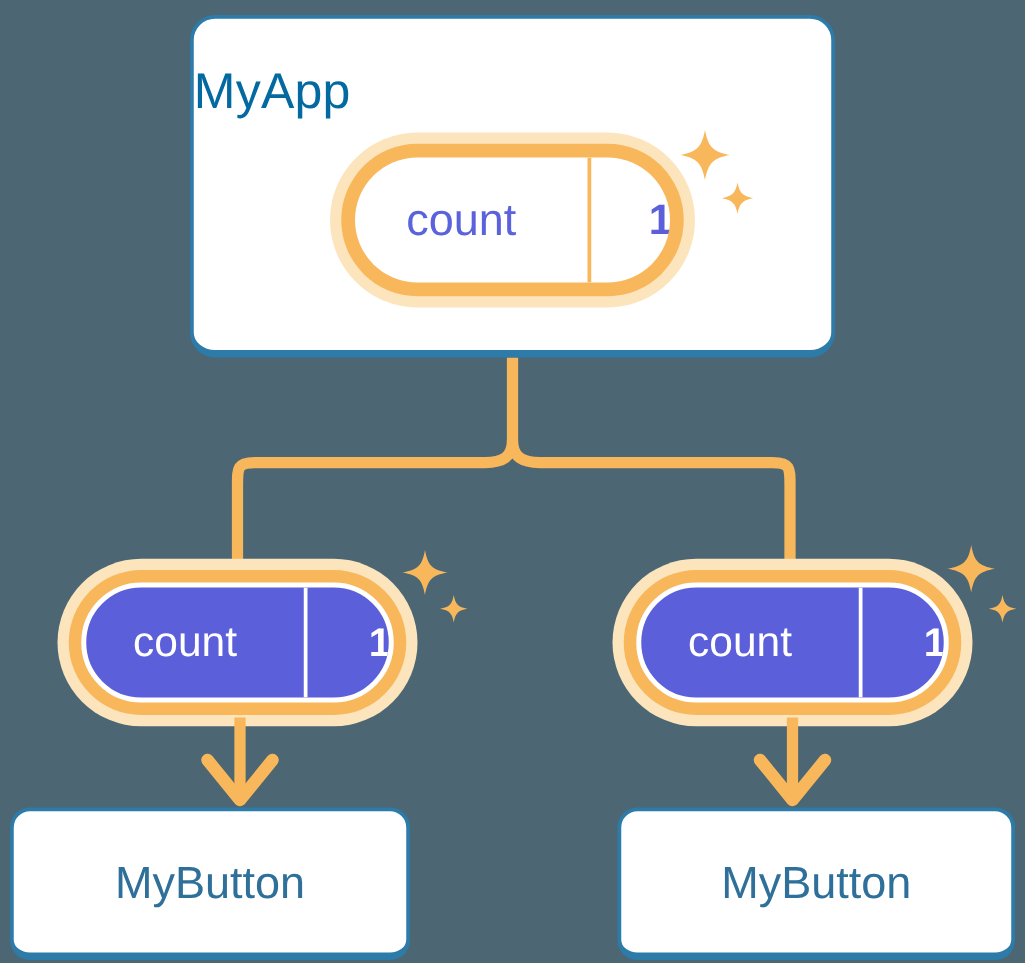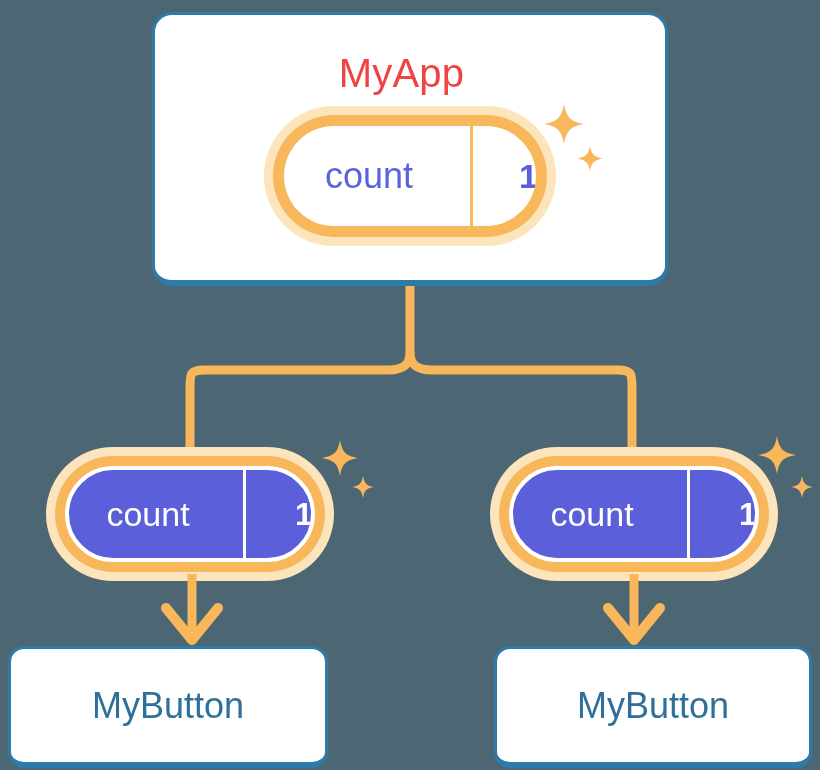--- a/index.html
+++ b/index.html
@@ -32,22 +32,22 @@
 
   
   #app-card {
     left: 152px; top: 12px;
     width: 516px; height: 274px;
     border-radius: 20px;
   }
   #app-title {
     position: absolute;
     left: 0; right: 17px; top: 38px;
-    text-align: center;
-    color: #ef4444;
+    text-align: left;
+    color: #0369a1;
     font-size: 40px;
     font-weight: 500;
     letter-spacing: 0.2px;
     line-height: 1;
   }
 
   
   .btn-card { height: 122px; border-radius: 16px; }
   #btn-card-left  { left: 8px;   top: 646px; width: 320px; }
   #btn-card-right { left: 494px; top: 646px; width: 318px; }

